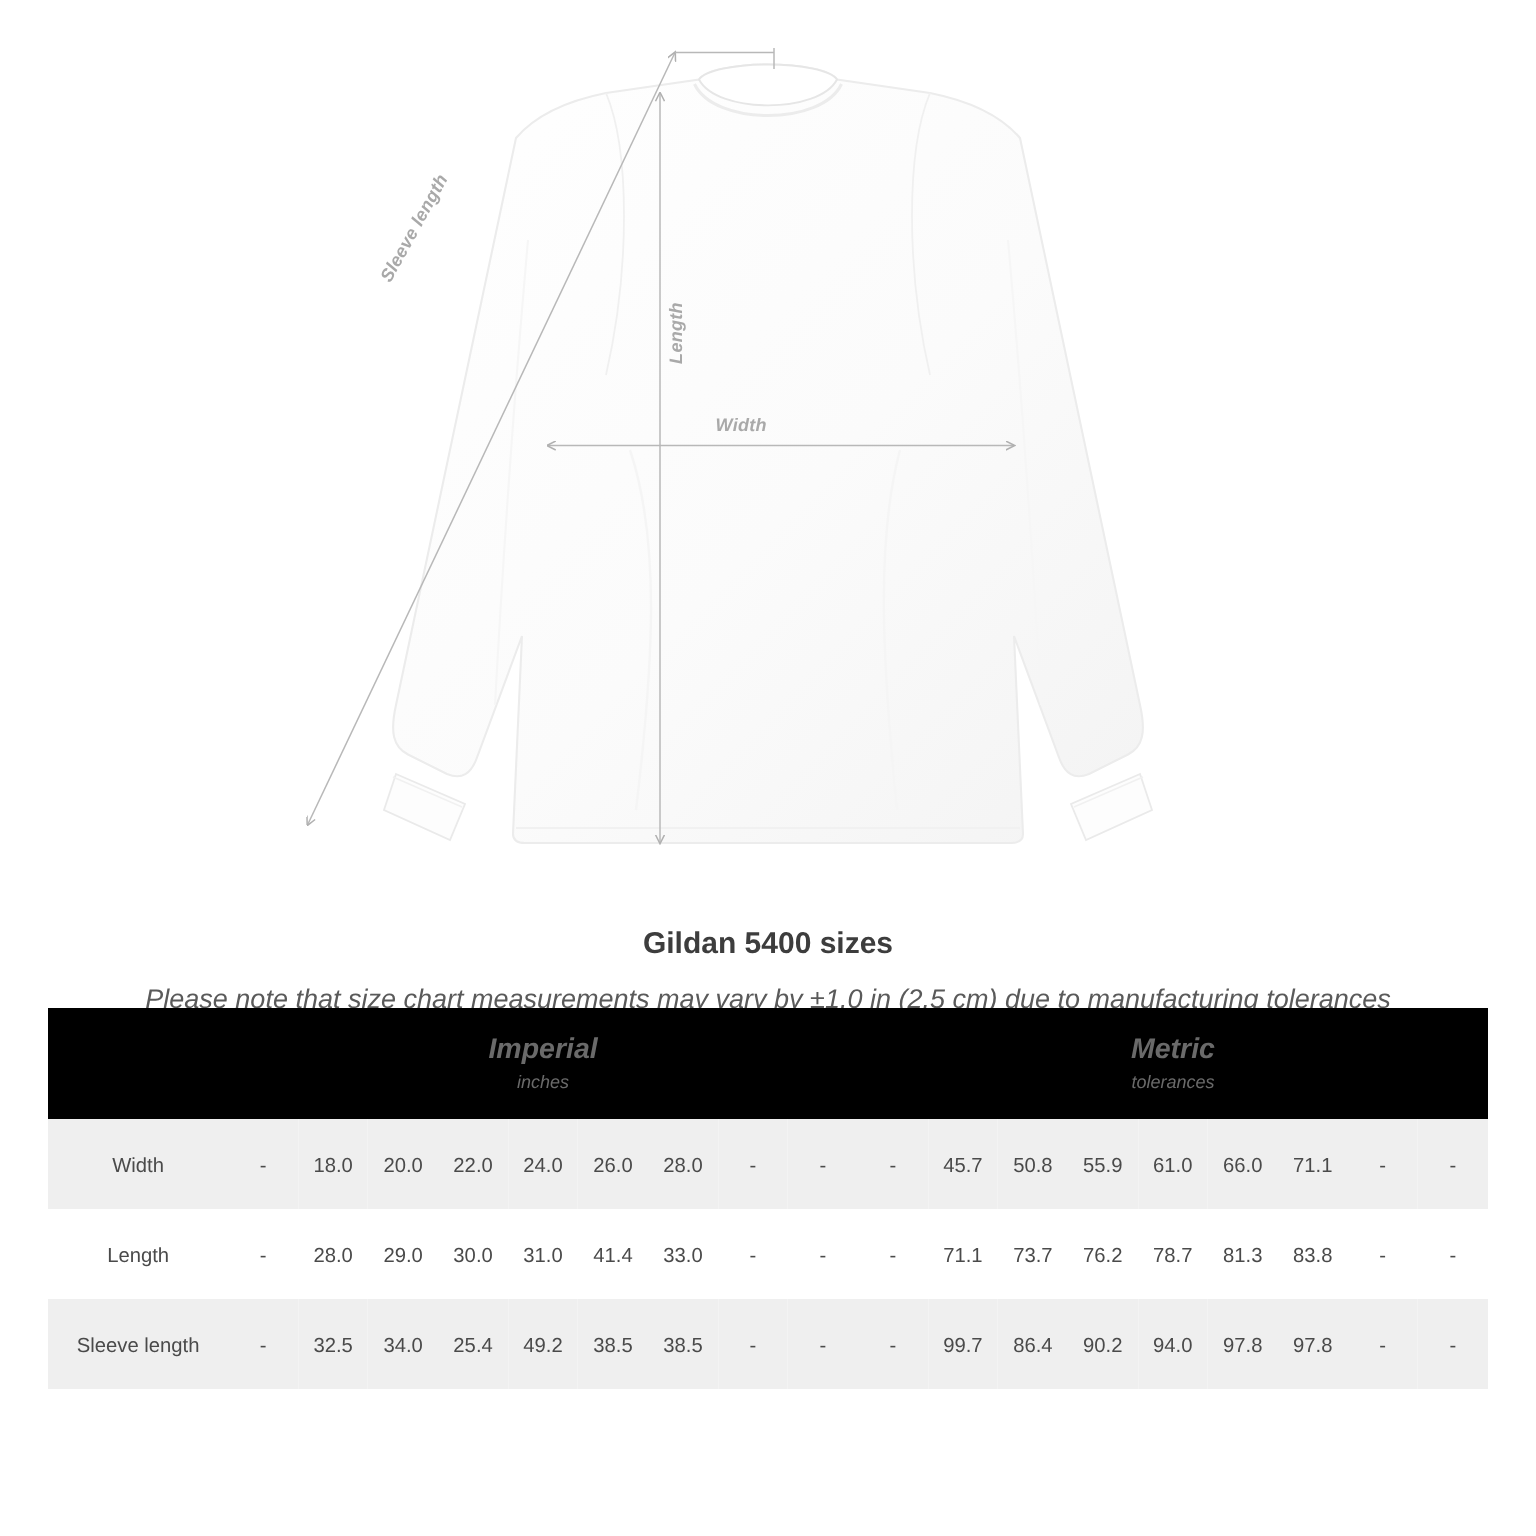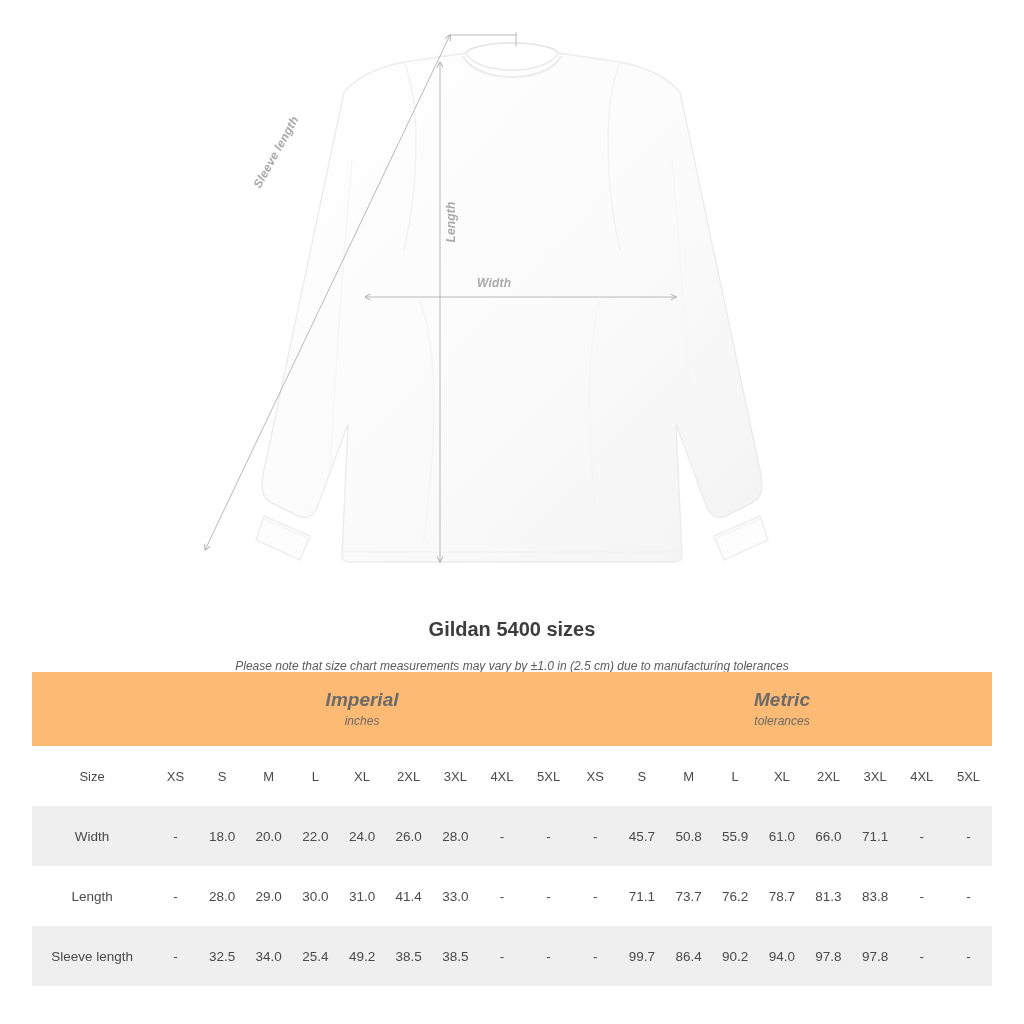--- a/index.html
+++ b/index.html
@@ -70,21 +70,21 @@
   }
   #chart-title {
     font-size: 20px;
     font-weight: bold;
     color: #3d3d3d;
     margin: 15px;
     padding: 0;
     line-height: 28px;
   }
   #chart-note {
-    font-size: 12px;
+    font-size: 18px;
     font-style: italic;
     color: #5a5a5a;
     margin-top: 8px;
     line-height: 16px;
   }
 
   
   #table-wrap {
     position: absolute;
     left: 32px;
@@ -100,21 +100,21 @@
   table.size-chart td, table.size-chart th {
     border: none;
     text-align: center;
     vertical-align: middle;
     font-weight: normal;
     color: #4a4a4a;
   }
   
   .sys-row td {
     height: 74px;
-    background: #fdba74;
+    background: #000000;
   }
   .sys-name {
     font-size: 19px;
     font-weight: bold;
     font-style: italic;
     color: #6a6a6a;
     line-height: 24px;
   }
   .sys-unit {
     font-size: 12px;
@@ -259,41 +259,20 @@
             <td></td>
             <td colspan="9">
               <div class="sys-name">Imperial</div>
               <div class="sys-unit">inches</div>
             </td>
             <td colspan="9">
               <div class="sys-name">Metric</div>
               <div class="sys-unit">tolerances</div>
             </td>
           </tr>
-          <tr class="hdr-row">
-            <td class="row-label">Size</td>
-            <td>XS</td>
-            <td>S</td>
-            <td>M</td>
-            <td>L</td>
-            <td>XL</td>
-            <td>2XL</td>
-            <td>3XL</td>
-            <td>4XL</td>
-            <td>5XL</td>
-            <td>XS</td>
-            <td>S</td>
-            <td>M</td>
-            <td>L</td>
-            <td>XL</td>
-            <td>2XL</td>
-            <td>3XL</td>
-            <td>4XL</td>
-            <td>5XL</td>
-          </tr>
           <tr class="data-row band-grey">
             <td class="row-label">Width</td>
             <td>-</td>
             <td>18.0</td>
             <td>20.0</td>
             <td>22.0</td>
             <td>24.0</td>
             <td>26.0</td>
             <td>28.0</td>
             <td>-</td>

